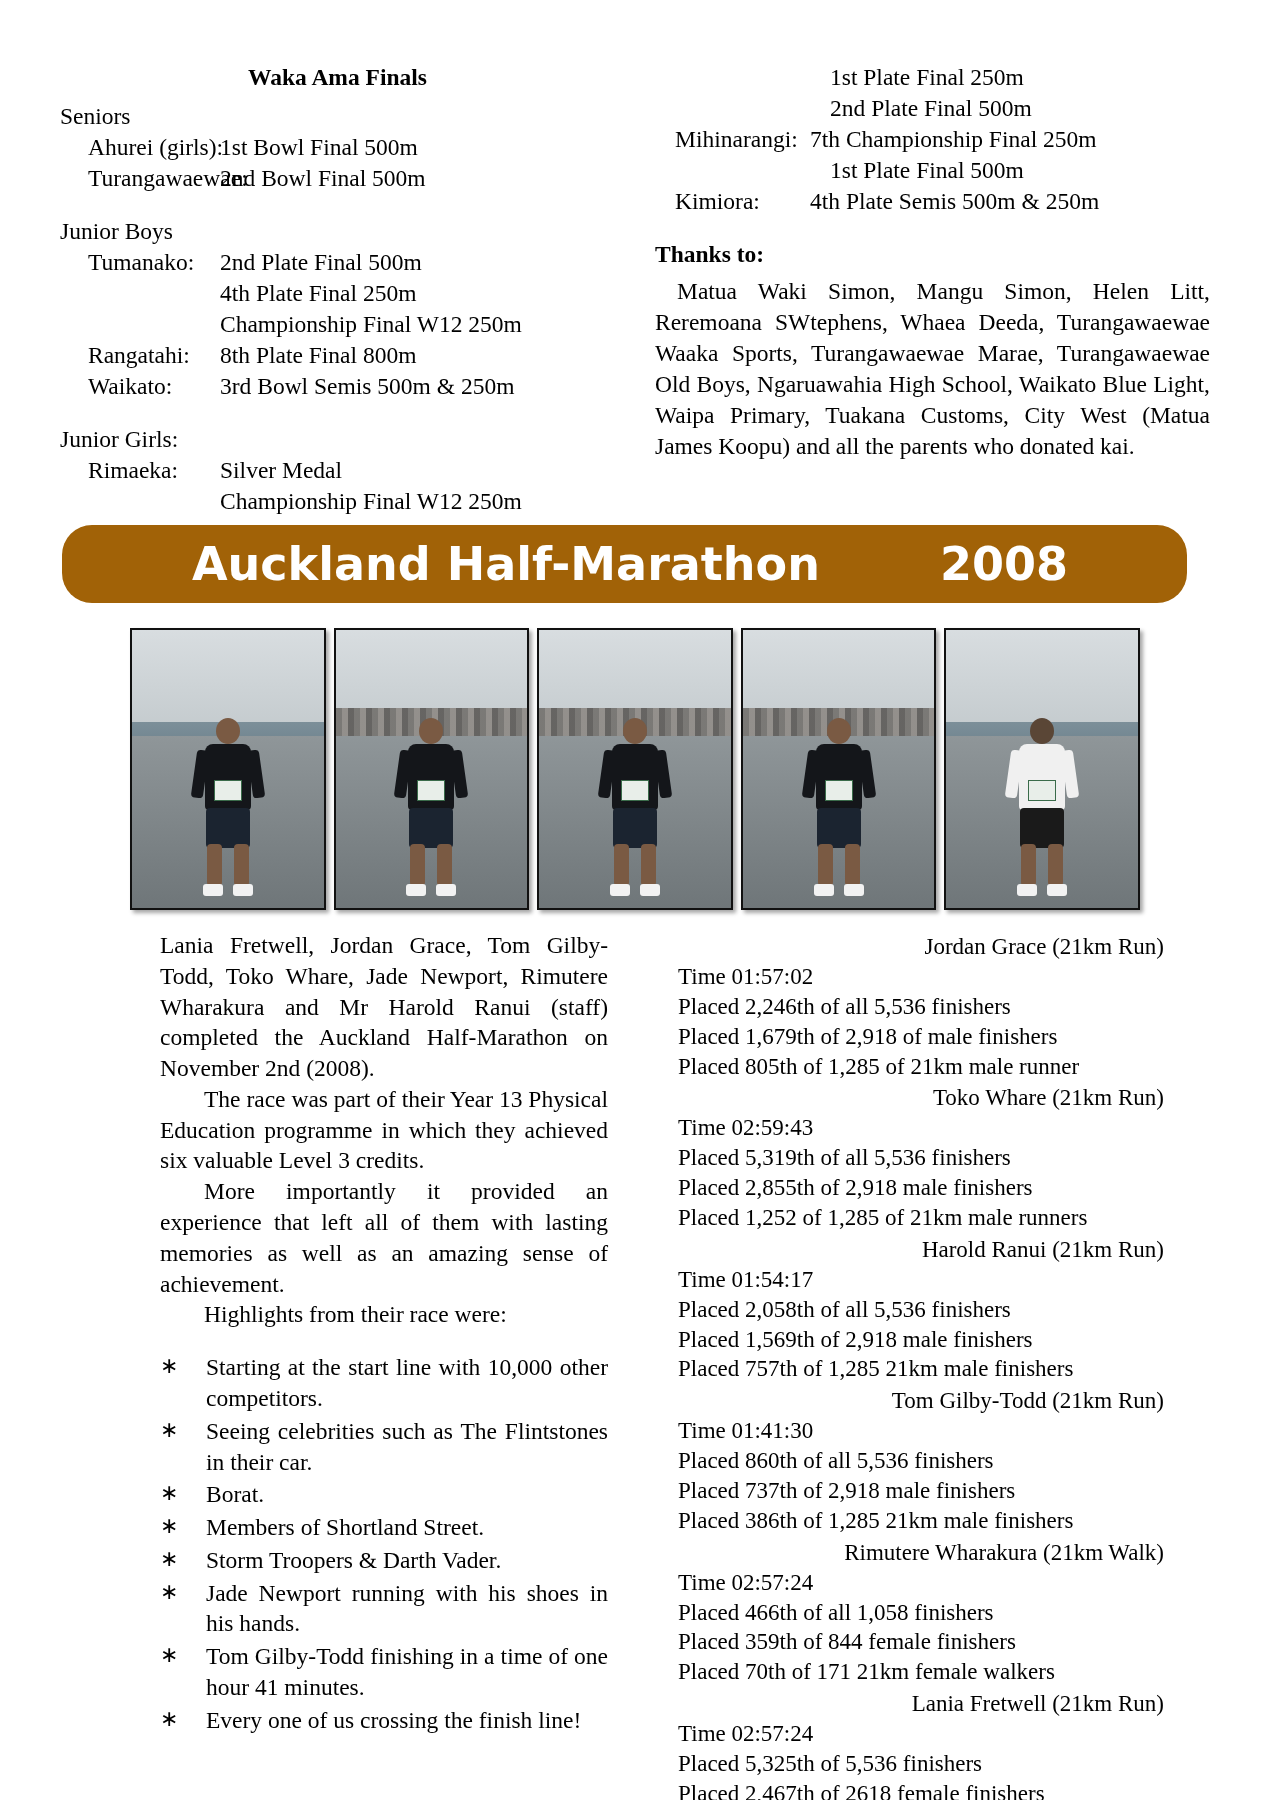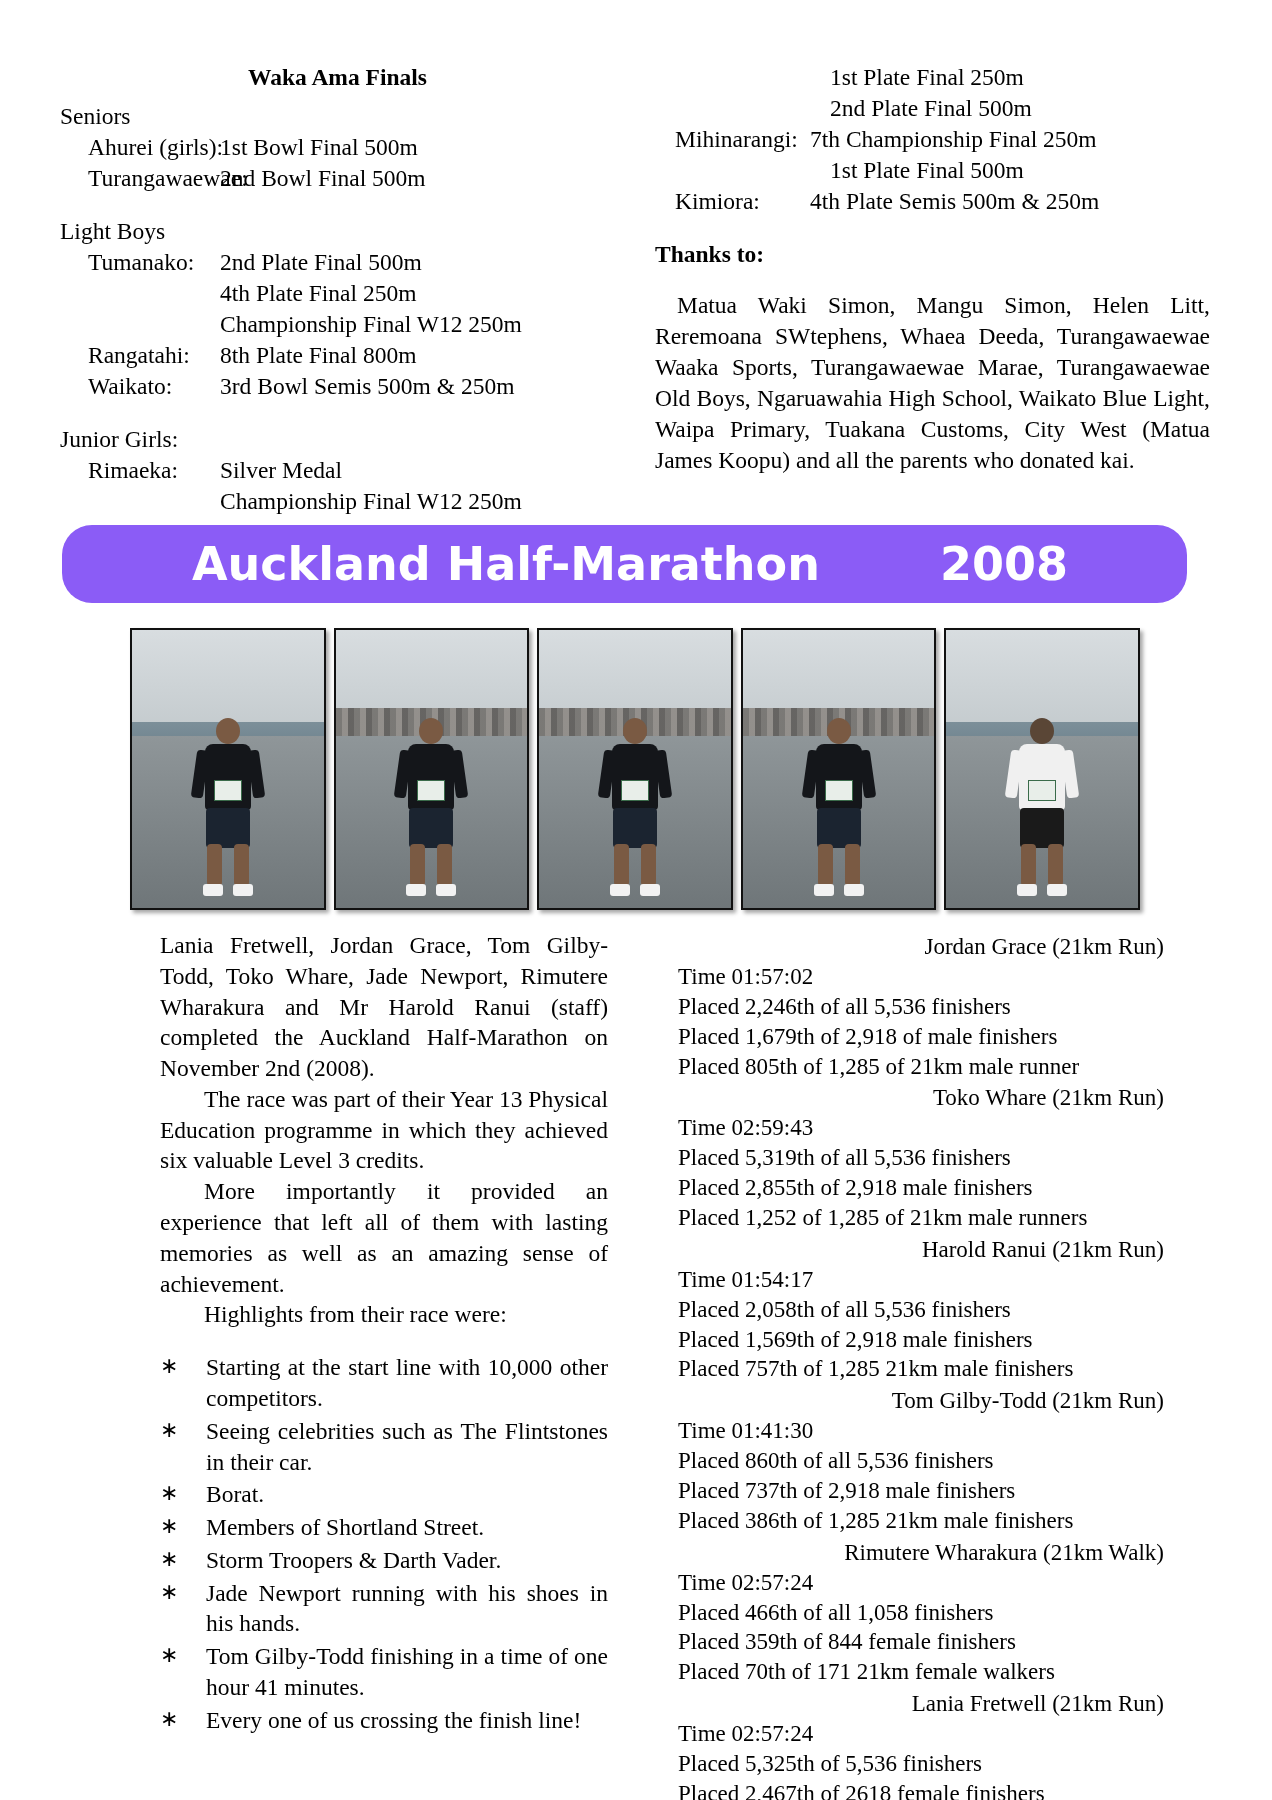--- a/index.html
+++ b/index.html
@@ -80,32 +80,32 @@
   .rcol-plain {
     margin-left: 175px;
   }
 
   .thanks-hdr {
     font-weight: bold;
     margin-top: 22px;
   }
   .thanks-body {
     text-align: justify;
-    margin-top: 20px;
+    margin-top: 6px;
     text-indent: 22px;
   }
 
   
   .banner {
     position: absolute;
     left: 62px;
     top: 525px;
     width: 1125px;
     height: 78px;
-    background: #8b5cf6;
+    background: #a16207;
     border-radius: 30px;
     color: #fff;
     display: flex;
     align-items: center;
     font-family: "DejaVu Sans", sans-serif;
     font-weight: bold;
     font-size: 46px;
   }
   .banner-title {
     margin-left: 130px;
@@ -268,21 +268,21 @@
         <span class="nm">Ahurei (girls):</span>
         <span class="vl">1st Bowl Final 500m</span>
       </div>
       <div class="entry-2">
         <span class="nm">Turangawaewae:</span>
         <span class="vl">2nd Bowl Final 500m</span>
       </div>
 
       <div class="blank-line"></div>
 
-      <div class="hdr">Light Boys</div>
+      <div class="hdr">Junior Boys</div>
       <div class="entry-2">
         <span class="nm">Tumanako:</span>
         <span class="vl">2nd Plate Final 500m</span>
       </div>
       <div class="indent-val">4th Plate Final 250m</div>
       <div class="indent-val">Championship Final W12 250m</div>
       <div class="entry-2">
         <span class="nm">Rangatahi:</span>
         <span class="vl">8th Plate Final 800m</span>
       </div>

